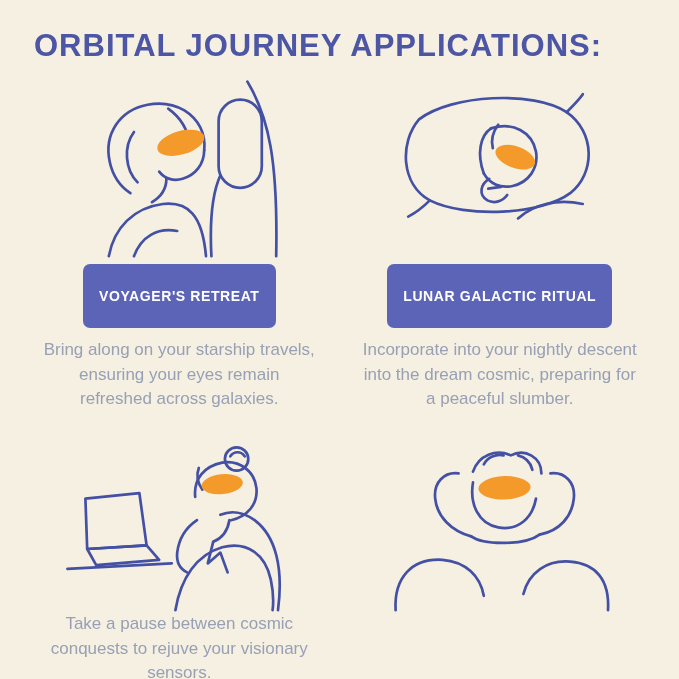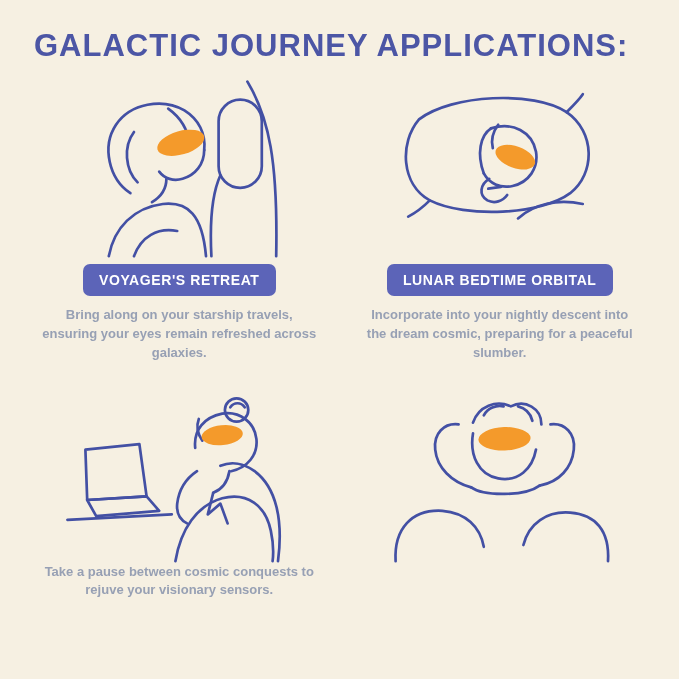--- a/index.html
+++ b/index.html
@@ -37,46 +37,45 @@
     align-items: center;
     justify-content: center;
   }
   .illustration svg { height: 100%; }
   .badge {
     background: var(--badge-bg, #5C64B8);
     color: var(--badge-text, #FFFFFF);
     font-weight: bold;
     font-size: 14px;
     letter-spacing: 0.6px;
-    padding: 8px 16px;
+    padding: 24px 16px;
     border-radius: 7px;
     margin: 6px 0 10px 0;
     white-space: nowrap;
   }
   .desc {
     color: var(--body-text, #97A0B4);
-    font-size: 13px;
+    font-size: 17px;
     line-height: 1.45;
     max-width: 276px;
-    font-weight: bold;
   }
   svg .line {
     fill: none;
     stroke: var(--line-art, #4350A4);
     stroke-width: 3;
     stroke-linecap: round;
     stroke-linejoin: round;
   }
   svg .mask { fill: var(--mask, #F49A2B); stroke: none; }
 </style>
 </head>
 <body>
 
 <div class="wrap">
-  <h1 class="title">GALACTIC JOURNEY APPLICATIONS:</h1>
+  <h1 class="title">ORBITAL JOURNEY APPLICATIONS:</h1>
 
   <div class="grid">
 
     <section class="card">
       <div class="illustration">
         <svg viewBox="0 0 260 200">
           <g class="line">
             <path d="M206 4 C 230 44 240 92 238 198"></path>
             <rect x="174" y="24" width="48" height="98" rx="24"></rect>
             <path d="M166 198 C 164 160 166 130 176 108"></path>
@@ -105,21 +104,21 @@
             <path d="M120 56 C 144 48 166 60 170 82 C 173 100 162 116 144 120 C 130 123 118 117 112 106"></path>
             <path d="M120 56 C 108 64 104 84 112 106"></path>
             <path d="M128 52 C 122 60 120 70 122 78"></path>
             <path d="M118 112 C 108 118 106 130 116 136 C 124 140 133 137 138 130"></path>
             <path d="M117 123 L131 121"></path>
             <path d="M150 156 C 168 140 194 134 222 140"></path>
           </g>
           <ellipse class="mask" cx="147" cy="88" rx="23" ry="12" transform="rotate(20 147 88)"></ellipse>
         </svg>
       </div>
-      <div class="badge">LUNAR BEDTIME ORBITAL</div>
+      <div class="badge">LUNAR GALACTIC RITUAL</div>
       <p class="desc">Incorporate into your nightly descent into the dream cosmic, preparing for a peaceful slumber.</p>
     </section>
 
     <section class="card">
       <div class="illustration">
         <svg viewBox="0 0 260 200">
           <g class="line">
             <path d="M26 74 L86 68 L94 126 L28 130 Z"></path>
             <path d="M28 130 L94 126 L108 142 L38 148 Z"></path>
             <path d="M6 152 L122 146"></path>

